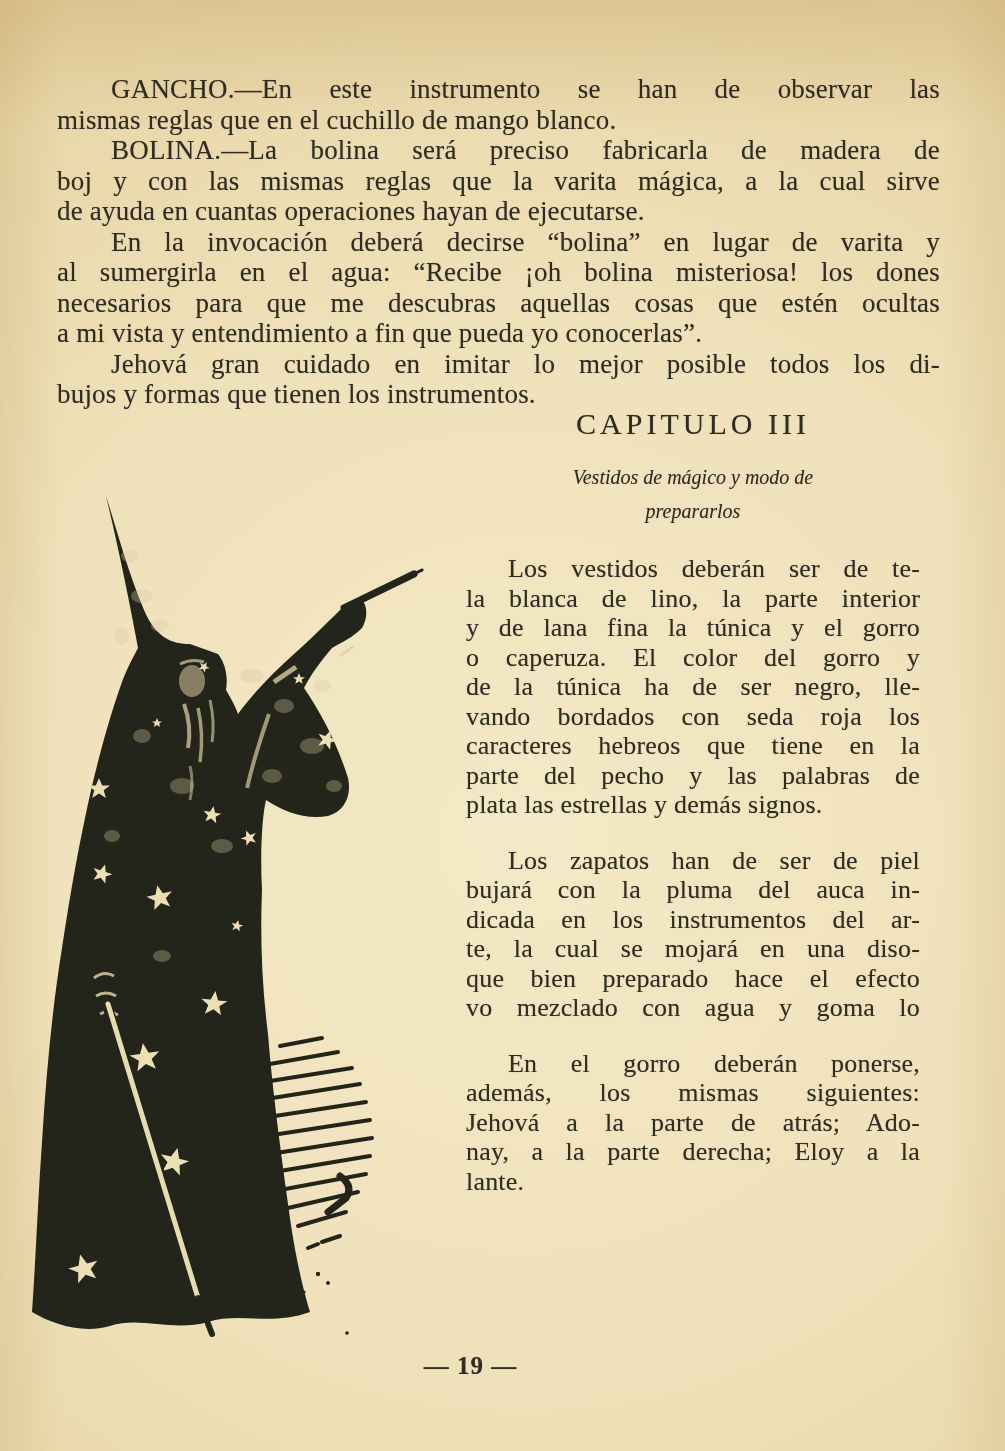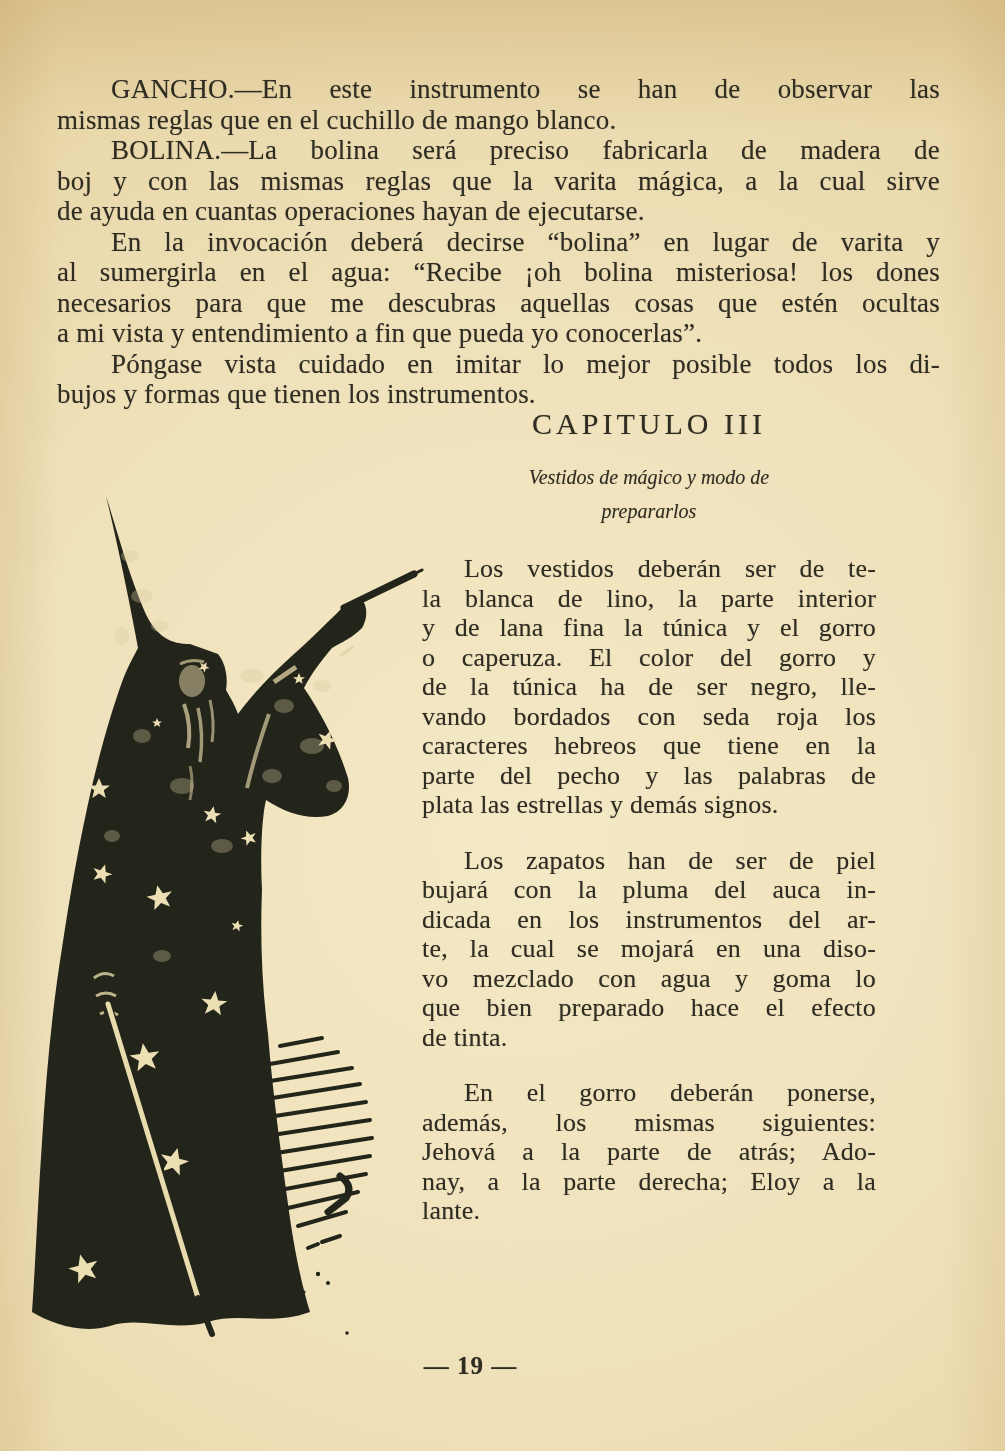--- a/index.html
+++ b/index.html
@@ -26,21 +26,21 @@
   .tline.lastline { text-align-last: left; }
   .tline.first { text-indent: 54px; }
 
   #top-block {
     position: absolute; left: 57px; top: 74px; width: 883px;
     font-size: 27px; line-height: 30.5px;
     letter-spacing: .2px;
   }
 
   #right-container {
-    position: absolute; left: 422px; top: 406px; width: 454px;
+    position: absolute; left: 466px; top: 406px; width: 454px;
   }
   .chapter-heading {
     text-align: center;
     font-size: 30px; line-height: 36px;
     letter-spacing: 4px;
     margin-bottom: 18px;
     text-shadow: 0 0 1px rgba(47,44,34,.4);
   }
   .chapter-subtitle {
     text-align: center;
@@ -85,21 +85,21 @@
         <div class="tline">boj y con las mismas reglas que la varita mágica, a la cual sirve</div>
         <div class="tline lastline">de ayuda en cuantas operaciones hayan de ejecutarse.</div>
       </div>
       <div class="para">
         <div class="tline first">En la invocación deberá decirse “bolina” en lugar de varita y</div>
         <div class="tline">al sumergirla en el agua: “Recibe ¡oh bolina misteriosa! los dones</div>
         <div class="tline">necesarios para que me descubras aquellas cosas que estén ocultas</div>
         <div class="tline lastline">a mi vista y entendimiento a fin que pueda yo conocerlas”.</div>
       </div>
       <div class="para">
-        <div class="tline first">Póngase vista cuidado en imitar lo mejor posible todos los di-</div>
+        <div class="tline first">Jehová gran cuidado en imitar lo mejor posible todos los di-</div>
         <div class="tline lastline">bujos y formas que tienen los instrumentos.</div>
       </div>
     </div>
 
   <svg id="illustration" viewBox="0 0 418 858" aria-hidden="true">
     <defs>
       <path id="st" d="M0,-10 L2.9,-3.1 10,-3.1 4.3,1.2 6.2,8.1 0,4 -6.2,8.1 -4.3,1.2 -10,-3.1 -2.9,-3.1 Z"></path>
     </defs>
 
     <path fill="#23251a" d="M84 10
@@ -236,23 +236,22 @@
           <div class="tline">vando bordados con seda roja los</div>
           <div class="tline">caracteres hebreos que tiene en la</div>
           <div class="tline">parte del pecho y las palabras de</div>
           <div class="tline lastline">plata las estrellas y demás signos.</div>
         </div>
         <div class="para">
           <div class="tline first">Los zapatos han de ser de piel</div>
           <div class="tline">bujará con la pluma del auca in-</div>
           <div class="tline">dicada en los instrumentos del ar-</div>
           <div class="tline">te, la cual se mojará en una diso-</div>
+          <div class="tline">que bien preparado hace el efecto</div>
           <div class="tline">vo mezclado con agua y goma lo</div>
-          <div class="tline">que bien preparado hace el efecto</div>
-          <div class="tline lastline">de tinta.</div>
         </div>
         <div class="para">
           <div class="tline first">En el gorro deberán ponerse,</div>
           <div class="tline">además, los mismas siguientes:</div>
           <div class="tline">Jehová a la parte de atrás; Ado-</div>
           <div class="tline">nay, a la parte derecha; Eloy a la</div>
           <div class="tline lastline">lante.</div>
         </div>
       </div>
   </div>

